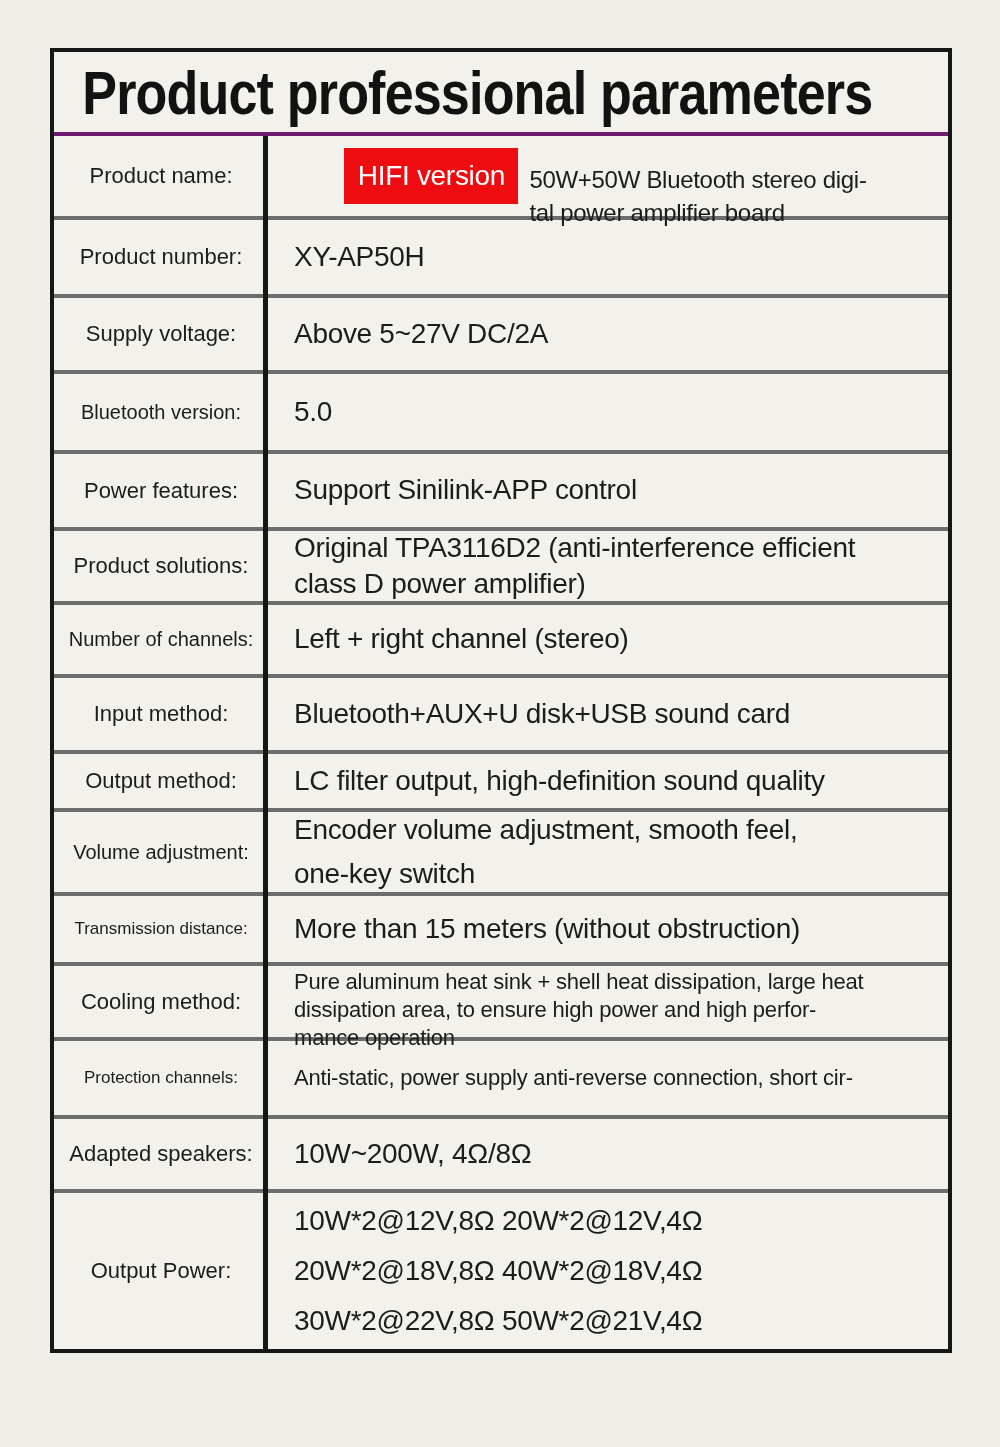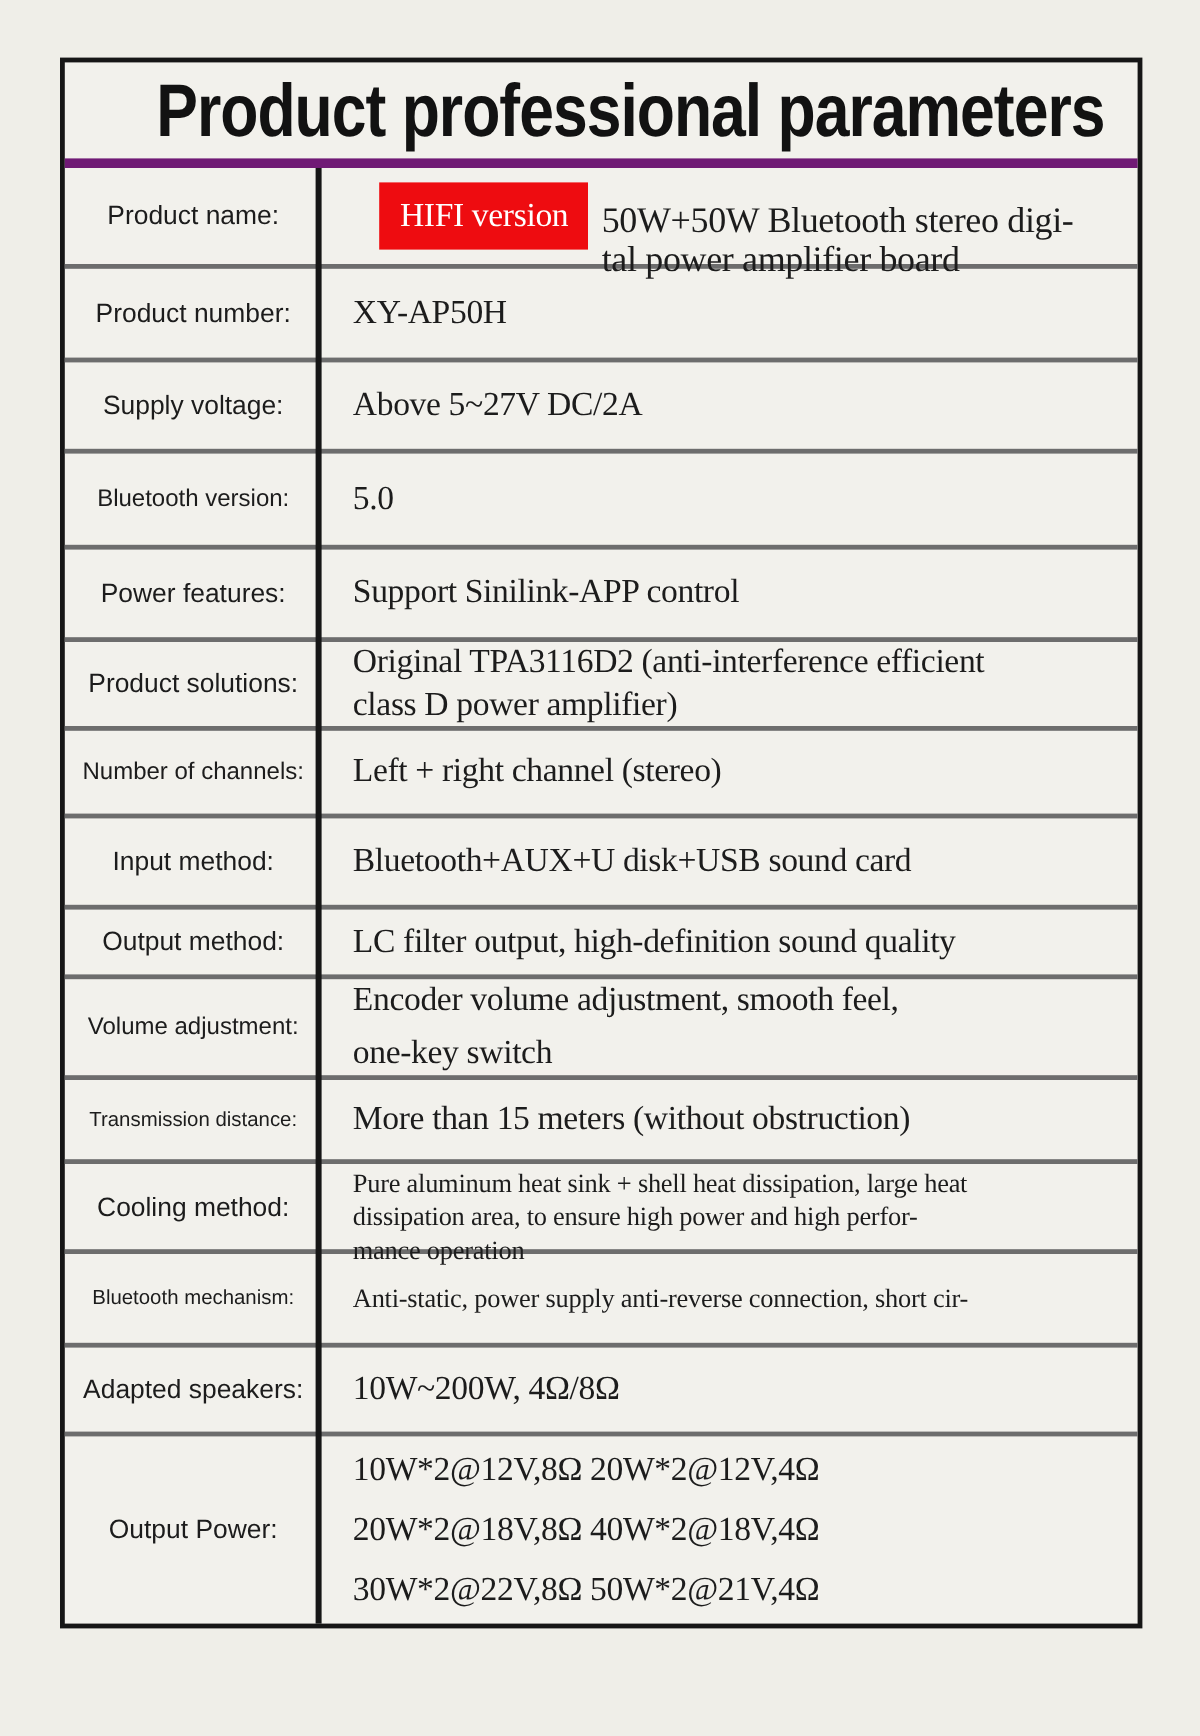--- a/index.html
+++ b/index.html
@@ -19,24 +19,24 @@
     position: absolute;
     left: 50px;
     top: 48px;
     width: 902px;
     box-sizing: border-box;
     border: 4px solid #161616;
     background: #f2f1ec;
   }
   .title-bar {
     height: 80px;
-    border-bottom: 8px solid #701a75;
-    display: flex;
-    align-items: center;
-    justify-content: center;
+    border-bottom: 4px solid #701a75;
+    display: flex;
+    align-items: center;
+    justify-content: flex-end;
     overflow: hidden;
     padding-left: 48px;
   }
   .title-bar .title-text {
     font-size: 62px;
     font-weight: bold;
     letter-spacing: -1px;
     white-space: nowrap;
     transform: scaleX(0.84);
     color: #121212;
@@ -77,21 +77,20 @@
     flex: 1 1 auto;
     display: flex;
     flex-direction: column;
     justify-content: center;
     padding-left: 26px;
     padding-right: 14px;
     font-size: 28px;
     letter-spacing: -0.3px;
     box-sizing: border-box;
     overflow: visible;
-    font-family: Liberation Serif, serif;
   }
   .value-line { line-height: 1.22; }
 
   
   .r0  { height: 80px; }
   .r1  { height: 78px; }
   .r2  { height: 76px; }
   .r3  { height: 80px; }
   .r4  { height: 77px; }
   .r5  { height: 74px; }
@@ -130,21 +129,21 @@
     height: 56px;
     background: #ee0c10;
     color: #ffffff;
     display: flex;
     align-items: center;
     justify-content: center;
     font-size: 28px;
     margin-right: 11px;
   }
   .badge-text {
-    font-size: 30px;
+    font-size: 24px;
     letter-spacing: -0.3px;
     margin-top: 39px;
   }
   .badge-text .value-line { line-height: 33px; }
 </style>
 </head>
 <body>
 
 <div class="spec-table">
 
@@ -240,21 +239,21 @@
     <div class="row r11">
       <div class="cell-label">Cooling method:</div>
       <div class="cell-value">
         <div class="value-line">Pure aluminum heat sink + shell heat dissipation, large heat</div>
         <div class="value-line">dissipation area, to ensure high power and high perfor-</div>
         <div class="value-line">mance operation</div>
       </div>
     </div>
 
     <div class="row r12">
-      <div class="cell-label">Bluetooth mechanism:</div>
+      <div class="cell-label">Protection channels:</div>
       <div class="cell-value">
         <div class="value-line">Anti-static, power supply anti-reverse connection, short cir-</div>
       </div>
     </div>
 
     <div class="row r13">
       <div class="cell-label">Adapted speakers:</div>
       <div class="cell-value">
         <div class="value-line">10W~200W, 4Ω/8Ω</div>
       </div>

